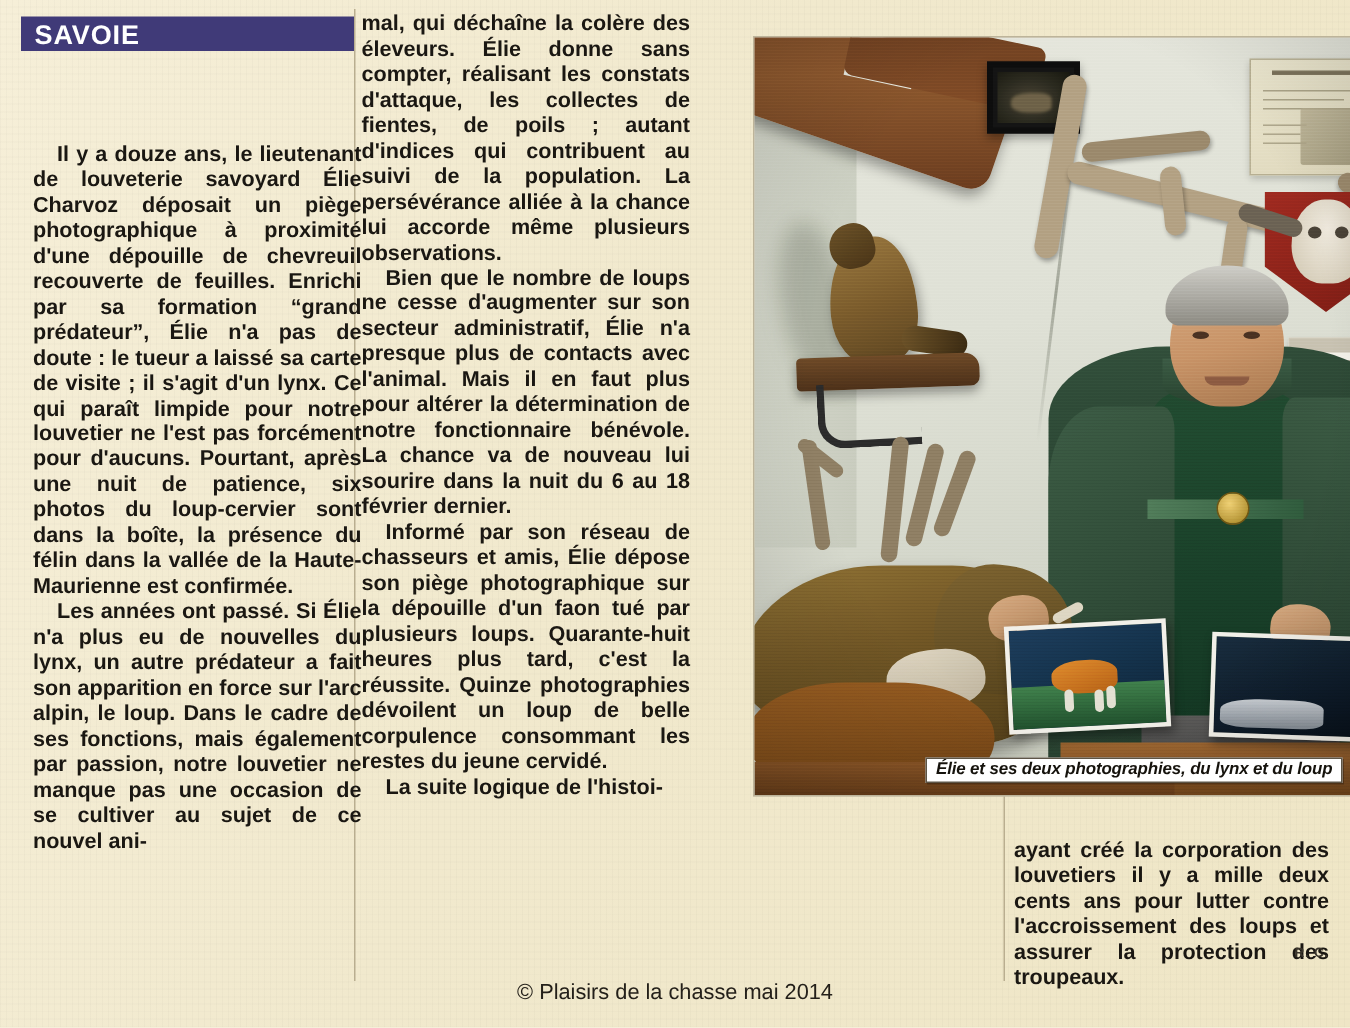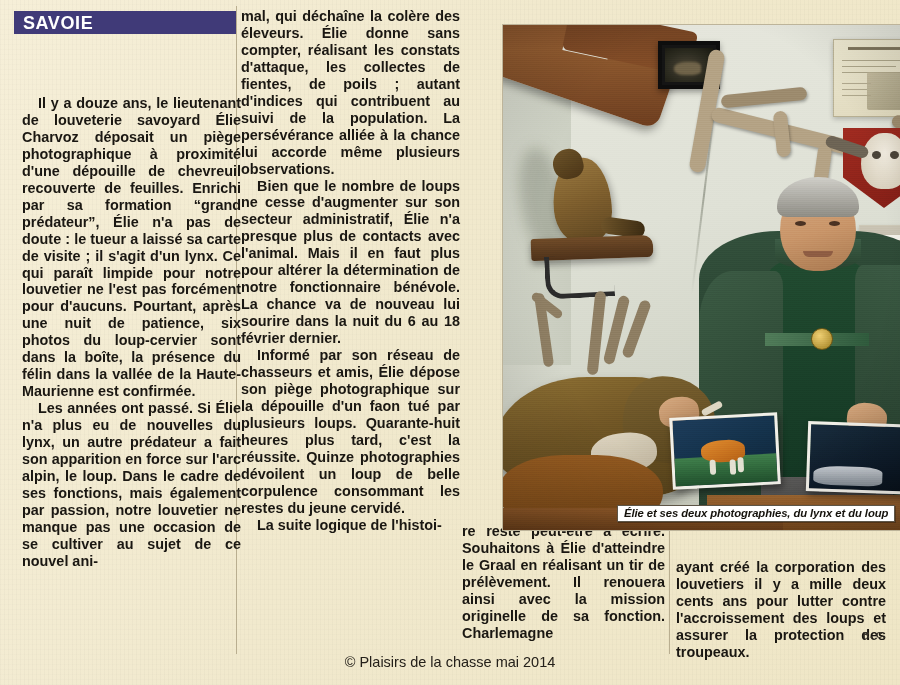--- a/index.html
+++ b/index.html
@@ -404,23 +404,20 @@
     <p>Les années ont passé. Si Élie n'a plus eu de nouvelles du lynx, un autre prédateur a fait son apparition en force sur l'arc alpin, le loup. Dans le cadre de ses fonctions, mais également par passion, notre louvetier ne manque pas une occasion de se cultiver au sujet de ce nouvel ani-</p>
   </div>
 
   <div class="col" id="col-2">
     <p class="cont">mal, qui déchaîne la colère des éleveurs. Élie donne sans compter, réalisant les constats d'attaque, les collectes de fientes, de poils ; autant d'indices qui contribuent au suivi de la population. La persévérance alliée à la chance lui accorde même plusieurs observations.</p>
     <p>Bien que le nombre de loups ne cesse d'augmenter sur son secteur administratif, Élie n'a presque plus de contacts avec l'animal. Mais il en faut plus pour altérer la détermination de notre fonctionnaire bénévole. La chance va de nouveau lui sourire dans la nuit du 6 au 18 février dernier.</p>
     <p>Informé par son réseau de chasseurs et amis, Élie dépose son piège photographique sur la dépouille d'un faon tué par plusieurs loups. Quarante-huit heures plus tard, c'est la réussite. Quinze photographies dévoilent un loup de belle corpulence consommant les restes du jeune cervidé.</p>
     <p>La suite logique de l'histoi-</p>
   </div>
 
-  <div class="col" id="col-3">
-    <p class="cont">re reste peut-être à écrire. Souhaitons à Élie d'atteindre le Graal en réalisant un tir de prélèvement. Il renouera ainsi avec la mission originelle de sa fonction. Charlemagne</p>
-  </div>
 
   <div class="col" id="col-4">
     <p class="cont">ayant créé la corporation des louvetiers il y a mille deux cents ans pour lutter contre l'accroissement des loups et assurer la protection des troupeaux.</p>
   </div>
 
   <div id="signature">R. C.</div>
 
   <figure id="photo-figure">
     <div id="photo-scene">
 

